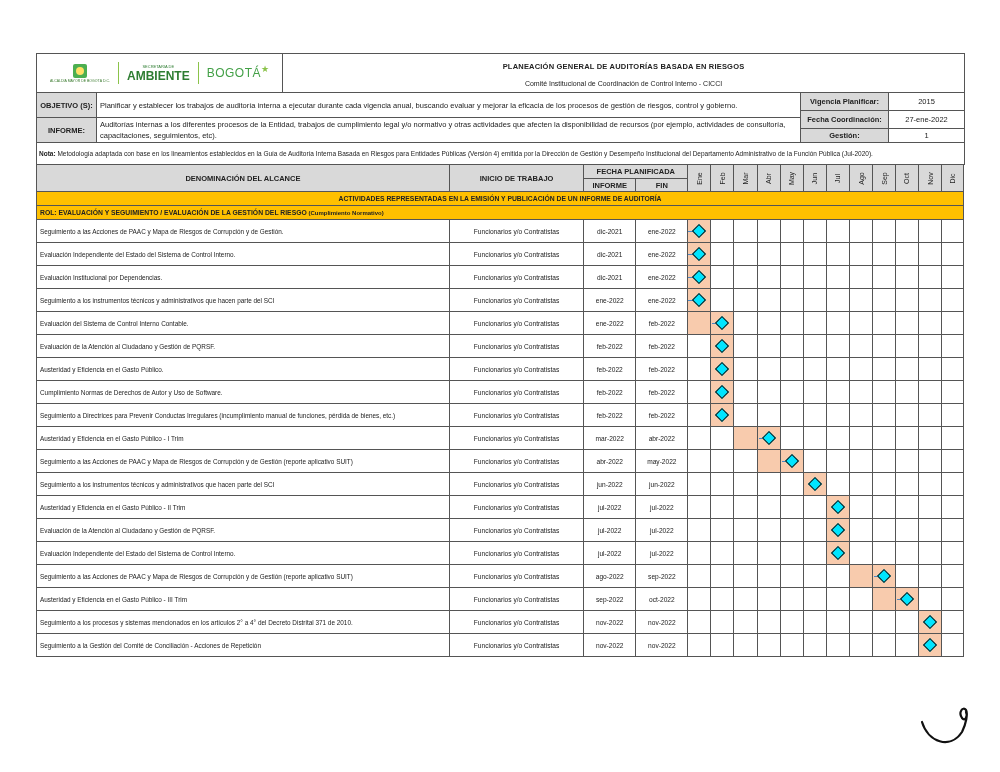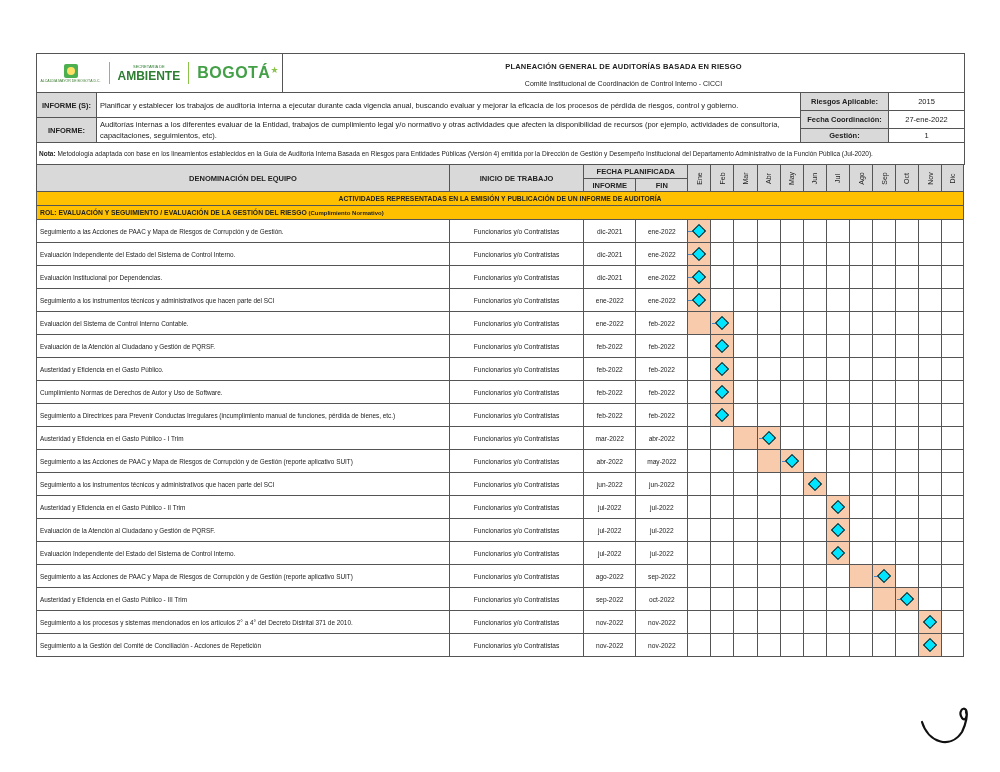--- a/index.html
+++ b/index.html
@@ -24,21 +24,21 @@
   .gcell.active { background:#f8cbad; }
   .diamond { position:absolute; left:50%; top:50%; width:8px; height:8px; background:#00e5ff; border:1px solid #111; transform:translate(-50%,-50%) rotate(45deg); }
   .dash { position:absolute; top:50%; height:0; border-top:1px dashed #4a86c5; }
   .logo { display:flex; align-items:center; justify-content:center; gap:8px; height:38px; }
   .shield { width:14px; height:14px; background:#4caf50; border-radius:2px; position:relative; }
   .shield:after { content:""; position:absolute; left:3px; top:3px; width:8px; height:8px; background:#ffe066; border-radius:50%; }
   .org-small { font-size:3.5px; color:#3a7a2e; text-align:center; line-height:4px; }
   .vsep { width:1px; height:22px; background:#8bc34a; }
   .sec { font-size:4px; color:#2e7d32; text-align:center; line-height:5px; }
   .amb { font-size:12px; font-weight:bold; color:#2e7d32; }
-  .bog { font-size:16px; font-weight:bold; color:#43a047; letter-spacing:0.5px; }
+  .bog { font-size:12px; font-weight:normal; color:#43a047; letter-spacing:0.5px; }
   .star { color:#8bc34a; font-size:9px; position:relative; top:-5px; }
   .signature { position:absolute; left:910px; top:700px; width:70px; height:60px; }
 </style>
 </head>
 <body>
 
 <div class="sheet">
   <table>
     <colgroup>
       <col style="width:246px">
@@ -61,48 +61,48 @@
             <div class="sec">SECRETARÍA DE</div>
             <div class="amb">AMBIENTE</div>
           </div>
           <div class="vsep"></div>
           <div>
             <span class="bog">BOGOTÁ</span><span class="star">★</span>
           </div>
         </div>
       </td>
       <td colspan="5" style="padding:0;">
-        <div class="hdr-title" style="margin-top:2px;">PLANEACIÓN GENERAL DE AUDITORÍAS BASADA EN RIESGO</div>
+        <div class="hdr-title" style="margin-top:2px;">PLANEACIÓN GENERAL DE AUDITORÍAS BASADA EN RIESGOS</div>
         <div class="hdr-sub" style="margin-top:9px;">Comité Institucional de Coordinación de Control Interno - CICCI</div>
       </td>
     </tr>
   </tbody>
     </table>
 
   <table style="margin-top:-1px;">
     <colgroup>
       <col style="width:60px">
         <col style="width:704px">
         <col style="width:88px">
         <col style="width:76px">
     </colgroup>
     <tbody>
         <tr style="height:18px">
-      <td rowspan="2" class="lbl">INFORME (S):</td>
-      <td rowspan="2" class="txt">Planificar y establecer los trabajos de auditoría interna a ejecutar durante cada vigencia anual, buscando evaluar y mejorar la eficacia de los procesos de pérdida de riesgos, control y gobierno.</td>
-      <td class="lbl">Riesgos Aplicable:</td>
+      <td rowspan="2" class="lbl">OBJETIVO (S):</td>
+      <td rowspan="2" class="txt">Planificar y establecer los trabajos de auditoría interna a ejecutar durante cada vigencia anual, buscando evaluar y mejorar la eficacia de los procesos de gestión de riesgos, control y gobierno.</td>
+      <td class="lbl">Vigencia Planificar:</td>
       <td class="val">2015</td>
     </tr>
     <tr style="height:7px">
       <td rowspan="2" class="lbl">Fecha Coordinación:</td>
       <td rowspan="2" class="val">27-ene-2022</td>
     </tr>
     <tr style="height:11px">
       <td rowspan="2" class="lbl">INFORME:</td>
-      <td rowspan="2" class="txt">Auditorías internas a los diferentes evaluar de la Entidad, trabajos de cumplimiento legal y/o normativo y otras  actividades que afecten la disponibilidad de recursos (por ejemplo, actividades de consultoría, capacitaciones, seguimientos, etc).</td>
+      <td rowspan="2" class="txt">Auditorías internas a los diferentes procesos de la Entidad, trabajos de cumplimiento legal y/o normativo y otras  actividades que afecten la disponibilidad de recursos (por ejemplo, actividades de consultoría, capacitaciones, seguimientos, etc).</td>
     </tr>
     <tr style="height:14px">
       <td class="lbl">Gestión:</td>
       <td class="val">1</td>
     </tr>
     <tr style="height:22px">
       <td colspan="4" style="font-size:6.5px;line-height:9px;padding:1px 2px;">
         <b>Nota:</b><span> Metodología adaptada con base en los lineamientos establecidos en la Guía de Auditoría Interna Basada en Riesgos para Entidades Públicas (Versión 4) emitida por la Dirección de Gestión y Desempeño Institucional del Departamento Administrativo de la Función Pública (Jul-2020).</span>
       </td>
     </tr>
@@ -123,21 +123,21 @@
         <col style="width:23px">
       <col style="width:23px">
         <col style="width:23px">
         <col style="width:23px">
         <col style="width:23px">
         <col style="width:23px">
         <col style="width:22px">
     </colgroup>
     <thead>
       <tr style="height:14px">
-        <td rowspan="2" class="colhead">DENOMINACIÓN DEL EQUIPO</td>
+        <td rowspan="2" class="colhead">DENOMINACIÓN DEL ALCANCE</td>
         <td rowspan="2" class="colhead">INICIO DE TRABAJO</td>
         <td colspan="2" class="colhead">FECHA PLANIFICADA</td>
         <td rowspan="2" class="month"><span>Ene</span></td>
         <td rowspan="2" class="month"><span>Feb</span></td>
         <td rowspan="2" class="month"><span>Mar</span></td>
         <td rowspan="2" class="month"><span>Abr</span></td>
         <td rowspan="2" class="month"><span>May</span></td>
         <td rowspan="2" class="month"><span>Jun</span></td>
         <td rowspan="2" class="month"><span>Jul</span></td>
         <td rowspan="2" class="month"><span>Ago</span></td>

